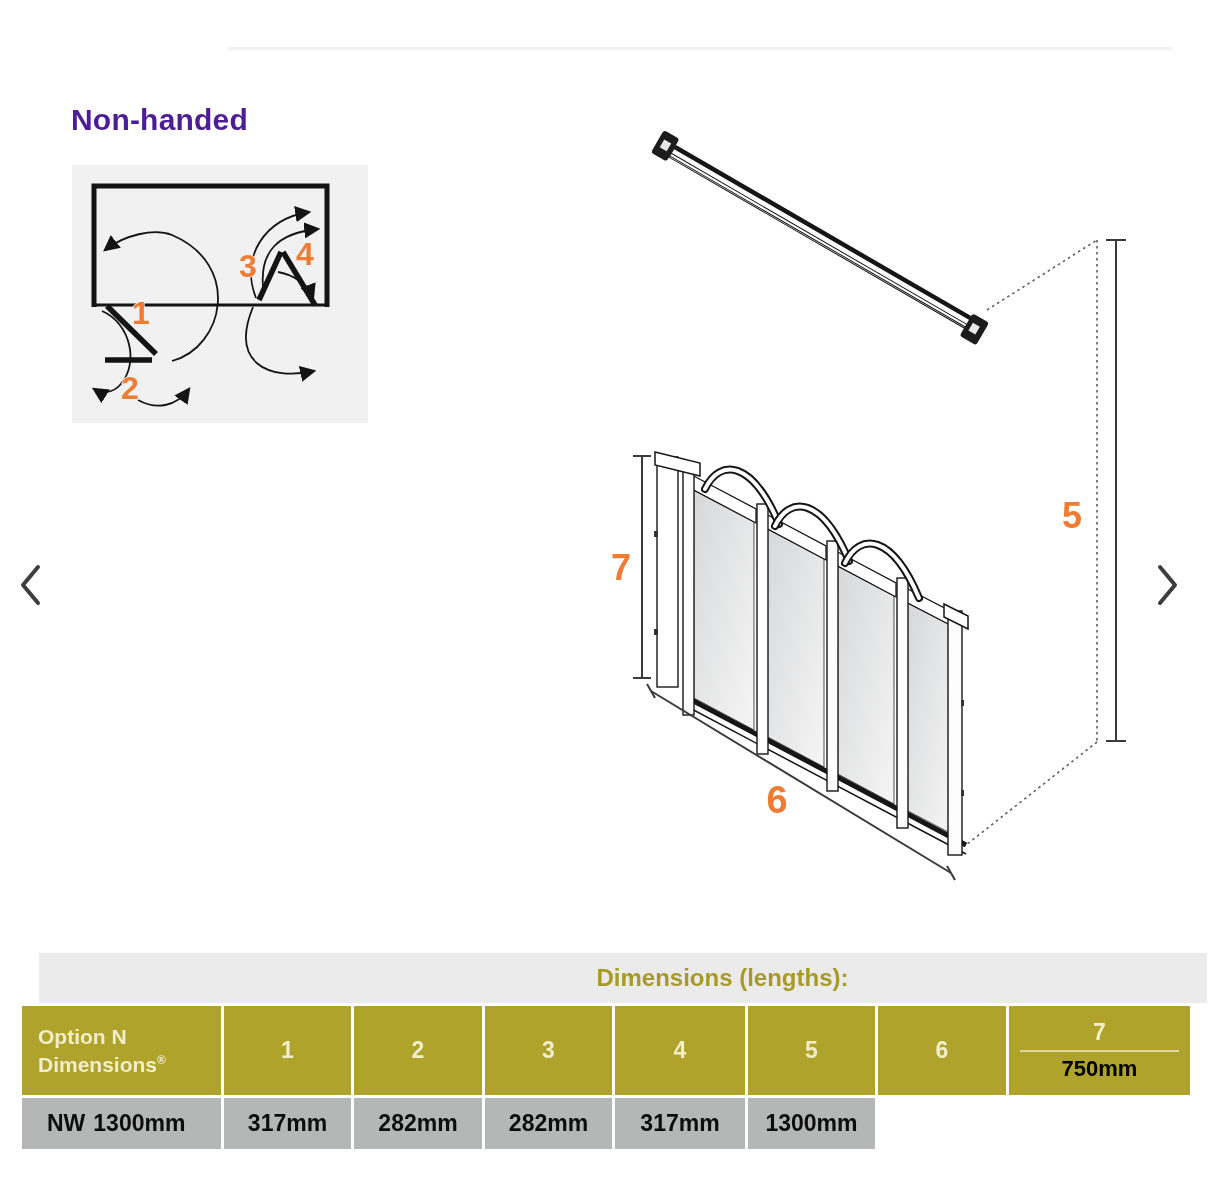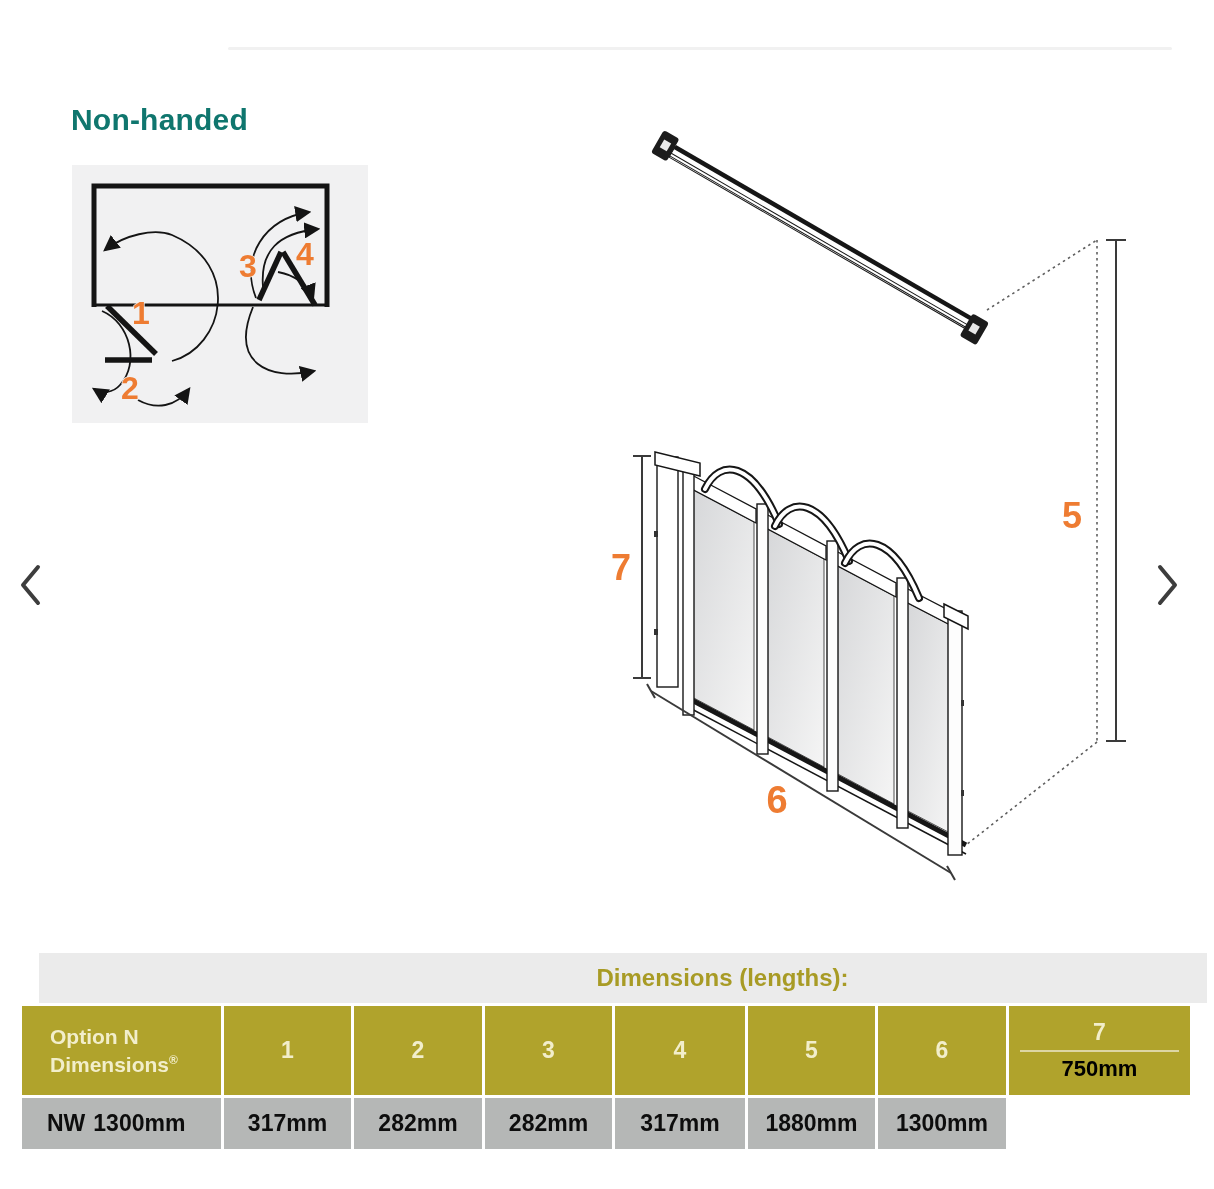--- a/index.html
+++ b/index.html
@@ -1,37 +1,37 @@
 <!DOCTYPE html>
 <html><head>
 <meta charset="utf-8">
 <style>
   html,body{margin:0;padding:0;background:#fff;}
   #stage{
     position:relative;width:1214px;height:1189px;background:#ffffff;overflow:hidden;
     font-family:"Liberation Sans", sans-serif;
   }
   .top-divider{position:absolute;left:228px;top:47px;width:944px;height:3px;background:#f1f1f1;border-radius:2px;}
-  .heading{position:absolute;left:71px;top:103px;font-size:30px;font-weight:bold;color:#0f766e;letter-spacing:.2px;}
+  .heading{position:absolute;left:71px;top:103px;font-size:30px;font-weight:bold;color:#4c1d95;letter-spacing:.2px;}
   .diagram-panel{position:absolute;left:72px;top:165px;width:296px;height:258px;background:#f1f1f2;}
   .main-drawing{position:absolute;left:600px;top:118px;width:616px;height:782px;}
   .chev{position:absolute;top:560px;width:36px;height:50px;background:none;border:none;padding:0;cursor:pointer;z-index:5;display:flex;align-items:center;justify-content:center;}
   .chev.left{left:14px;}
   .chev.right{left:1148px;}
 
   
   .tbl-title{position:absolute;left:39px;top:953px;width:1168px;height:50px;background:#ebebeb;}
   .tbl-title .inner{margin-left:199px;height:100%;display:flex;align-items:center;justify-content:center;
      color:#a89b25;font-size:24px;font-weight:bold;}
   .tbl-head,.tbl-data{position:absolute;left:22px;width:1168px;display:grid;
      grid-template-columns:199px 127px 128px 127px 130px 127px 128px 1fr;gap:3px;}
   .tbl-head{top:1006px;height:89px;}
   .tbl-data{top:1098px;height:51px;}
   .hcell{background:#b0a32c;color:#f2eecb;font-weight:bold;display:flex;align-items:center;justify-content:center;font-size:23px;}
-  .hcell.first{flex-direction:column;align-items:flex-start;justify-content:center;padding-left:28px;font-size:21px;line-height:1.3;}
+  .hcell.first{flex-direction:column;align-items:flex-start;justify-content:center;padding-left:16px;font-size:21px;line-height:1.3;}
   .hcell.col7{flex-direction:column;justify-content:center;}
   .col7-rule{width:88%;height:2px;background:#ddd6a4;margin:4px auto;}
   .col7-sub{color:#000000;font-size:22px;font-weight:bold;}
   .reg{font-size:12px;vertical-align:super;}
   .dcell{background:#b5b7b6;color:#0d0d0d;font-weight:bold;display:flex;align-items:center;justify-content:center;font-size:23px;}
   .dcell.first{justify-content:flex-start;padding-left:25px;}
   .dcell.first .model-size{margin-left:8px;}
   .dcell.code{font-size:25px;}
 </style>
 </head>
@@ -216,17 +216,16 @@
 
   <div class="tbl-data">
     <div class="dcell first">
       <span>NW</span>
       <span class="model-size">1300mm</span>
     </div>
     <div class="dcell">317mm</div>
     <div class="dcell">282mm</div>
     <div class="dcell">282mm</div>
     <div class="dcell">317mm</div>
-    <div class="dcell">1880mm</div>
     <div class="dcell">1300mm</div>
   </div>
 
 </div>
 
 </body></html>

